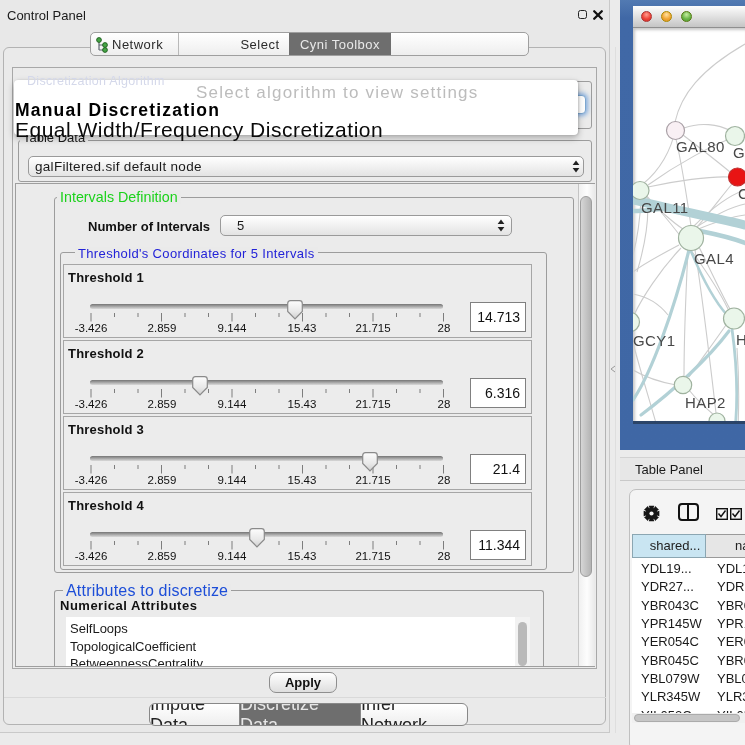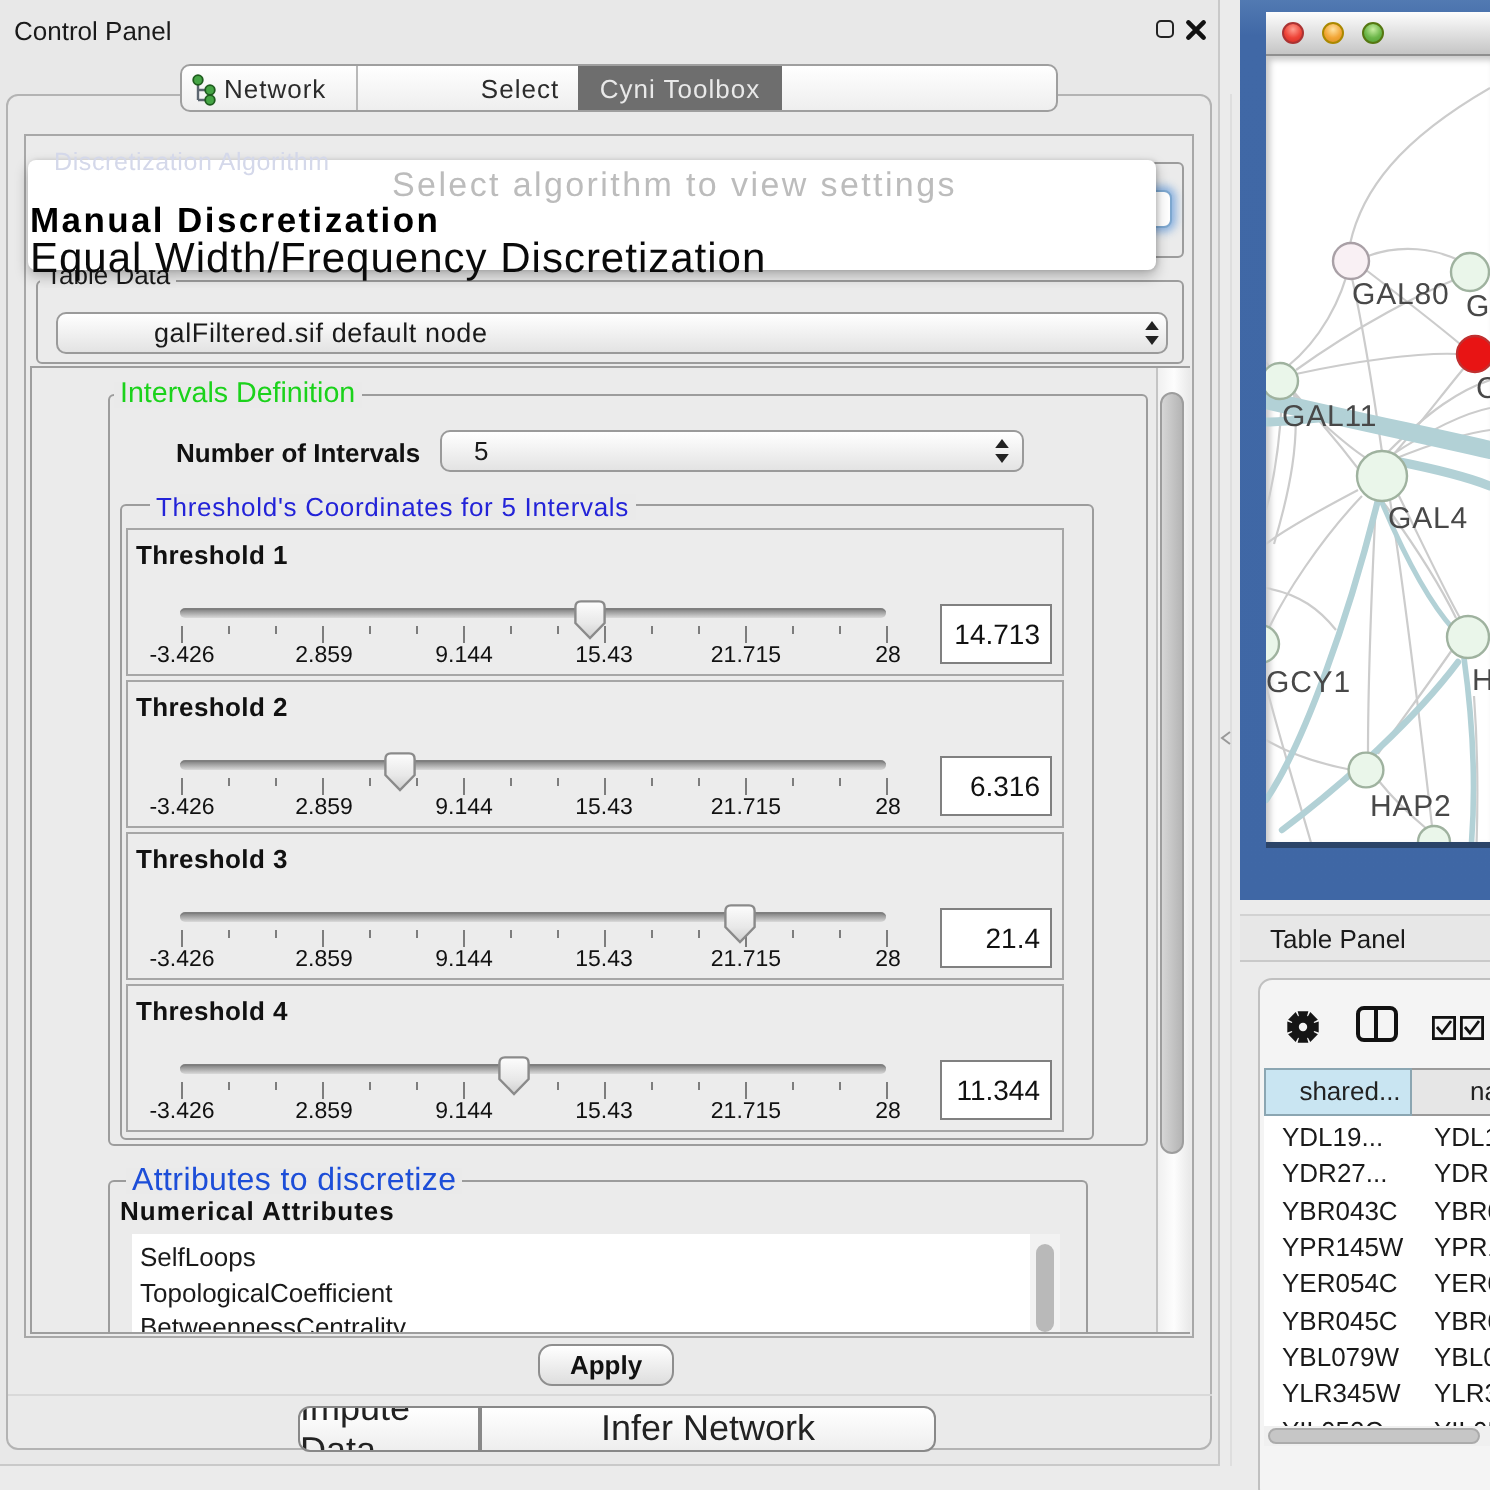--- a/index.html
+++ b/index.html
@@ -40,21 +40,21 @@
 </div>
 
 <div class="abs" style="left:12px;top:67px;width:583px;height:600px;border:1px solid #a8a8a8;background:#ebebeb;"></div>
 
 <div class="abs" style="left:18px;top:81px;width:572px;height:46px;border:1px solid #9c9c9c;border-radius:3px;"></div>
 <div class="abs" style="left:24px;top:95px;width:560px;height:17px;background:#fff;border:1px solid #7da7cf;border-radius:4px;box-shadow:0 0 4px 2px rgba(110,160,220,0.8);"></div>
 
 <div class="abs" style="left:18px;top:140px;width:572px;height:40px;border:1px solid #9c9c9c;border-radius:3px;"></div>
 <div class="abs t13 grouptitle" style="left:20px;top:131px;">Table Data</div>
 <div class="abs" style="left:28px;top:156px;width:554px;height:19px;background:linear-gradient(#ffffff,#e3e3e3);border:1px solid #9a9a9a;border-radius:5px;"></div>
-<div class="abs" style="left:35px;top:159px;font-size:13.5px;letter-spacing:0.3px;color:#1a1a1a;margin-left:42px;">galFiltered.sif default node</div>
+<div class="abs" style="left:35px;top:159px;font-size:13.5px;letter-spacing:0.3px;color:#1a1a1a;">galFiltered.sif default node</div>
 <svg class="abs" style="left:572px;top:160px;" width="8" height="13" viewBox="0 0 8 13">
   <path d="M4,0.5 L7.4,5 L0.6,5 Z" fill="#222"></path>
     <path d="M4,12.5 L7.4,8 L0.6,8 Z" fill="#222"></path>
 </svg>
 
 <div class="abs" style="left:15px;top:183px;width:580px;height:484px;border:1px solid #9e9e9e;box-sizing:border-box;background:#ebebeb;"></div>
 
 <div class="abs" style="left:578px;top:184px;width:16px;height:482px;background:linear-gradient(to right,#f0f0f0,#fdfdfd 50%,#e9e9e9);border-left:1px solid #c4c4c4;"></div>
 <div class="abs" style="left:580px;top:196px;width:12px;height:381px;border-radius:6px;background:linear-gradient(to right,#d6d6d6,#b4b4b4);border:1px solid #9d9d9d;box-sizing:border-box;"></div>
 
@@ -238,20 +238,21 @@
   <div style="position:absolute;left:449px;top:0;width:15px;height:49px;background:#f2f2f2;"></div>
   <div style="position:absolute;left:452px;top:5px;width:9px;height:44px;border-radius:5px;background:#b9b9b9;"></div>
 </div>
 
 <div class="abs" style="left:269px;top:672px;width:66px;height:19px;border:1px solid #8e8e8e;border-radius:7px;background:linear-gradient(#ffffff,#dedede);text-align:center;font-size:13px;font-weight:bold;color:#111;line-height:19px;">Apply</div>
 
 <div class="abs" style="left:4px;top:697px;width:602px;height:1px;background:#d9d9d9;"></div>
 
 <div class="abs" style="left:149px;top:703px;width:317px;height:21px;border:1px solid #888;border-radius:6px;overflow:hidden;display:flex;background:linear-gradient(#ffffff,#eeeeee);font-size:18px;color:#222;">
   <div style="width:89px;display:flex;align-items:center;justify-content:center;border-right:1px solid #888;">Impute Data</div>
+  <div style="width:120px;display:flex;align-items:center;justify-content:center;background:#6e6e6e;color:#e7e7e7;">Discretize Data</div>
   <div style="flex:1;display:flex;align-items:center;justify-content:center;border-left:1px solid #888;">Infer Network</div>
 </div>
 
 <svg class="abs" style="left:610px;top:365px;" width="6" height="8" viewBox="0 0 6 8">
     <path d="M5,1 L1,4 L5,7" stroke="#999" stroke-width="1" fill="none"></path>
   </svg>
 
 <div class="abs" id="netwin" style="left:620px;top:0;width:125px;height:450px;overflow:hidden;background:linear-gradient(180deg,#527ab2 0%,#4068a6 4%,#3f67a5 100%);">
 
   <div style="position:absolute;left:13px;top:6px;width:112px;height:21px;background:linear-gradient(#fdfdfd,#c5c5c5);border-bottom:1px solid #8f8f8f;"></div>

